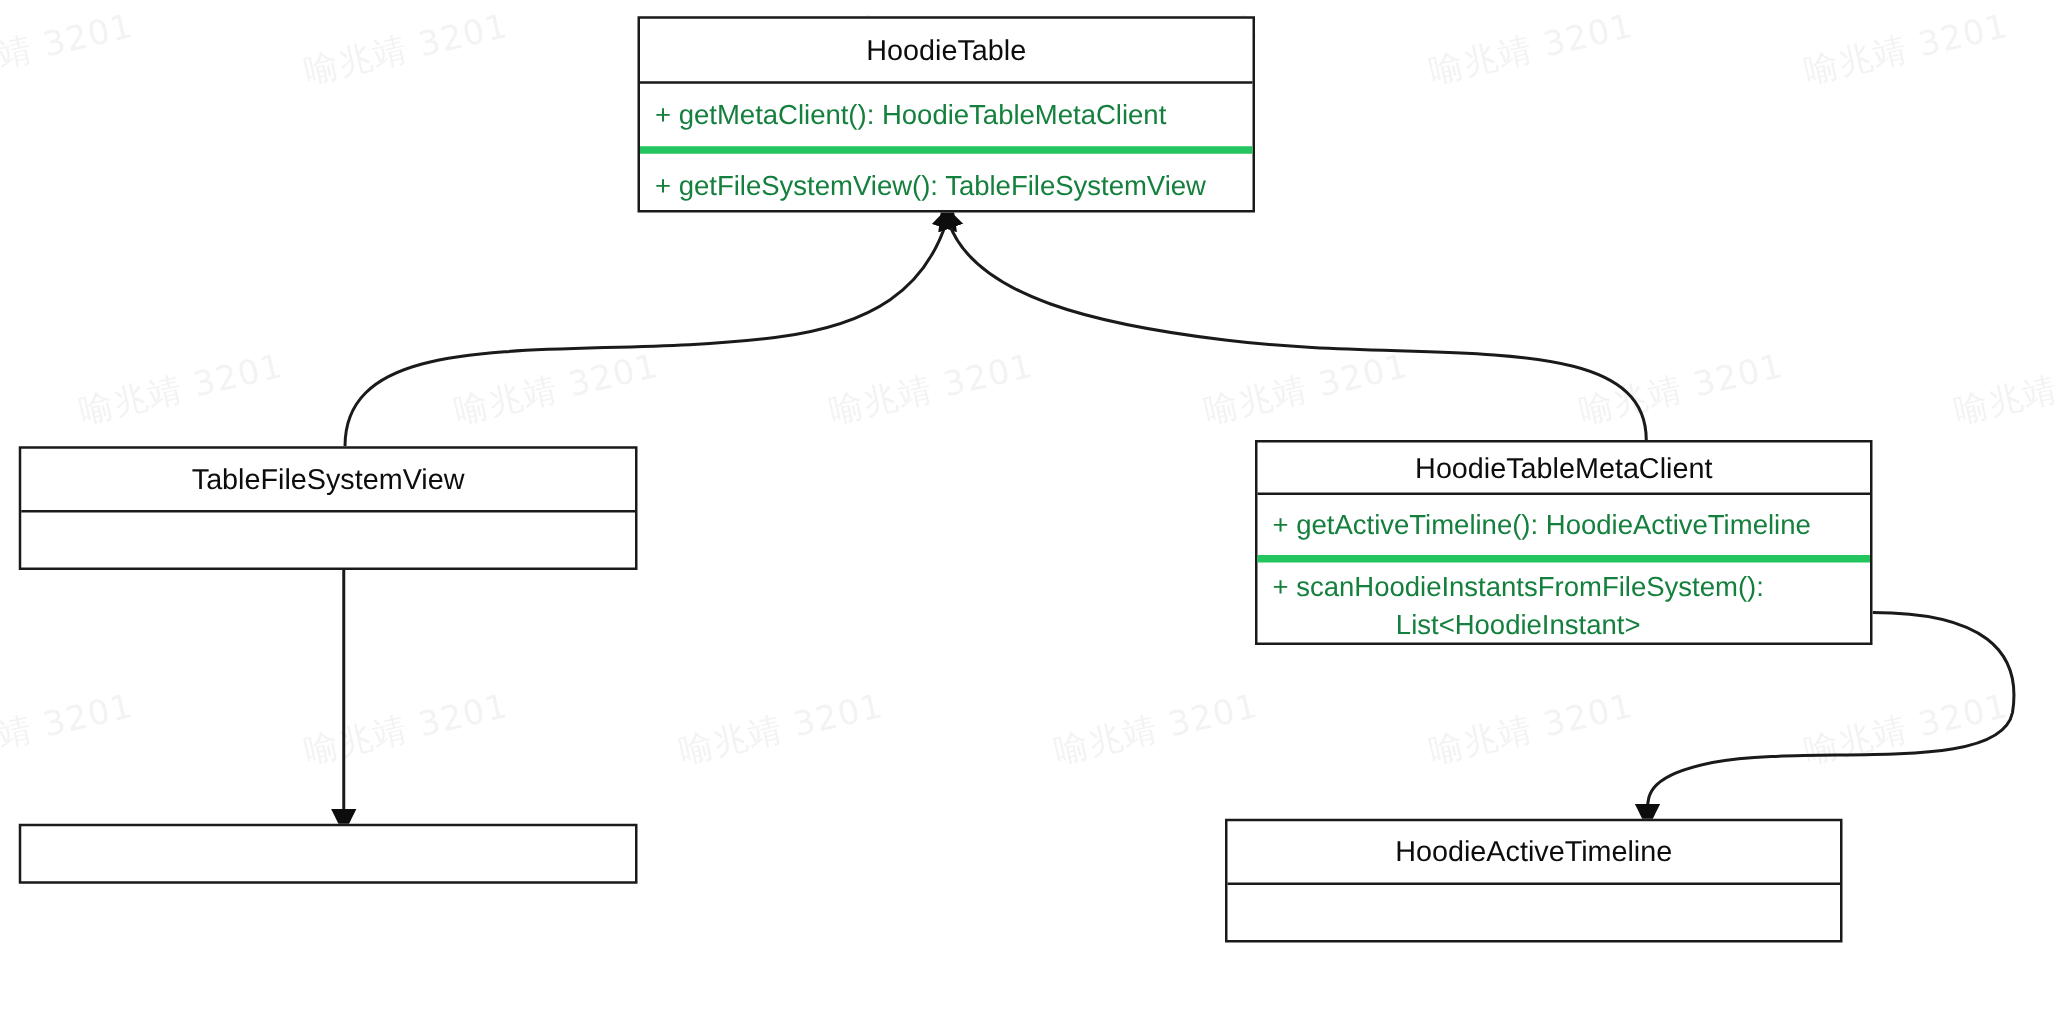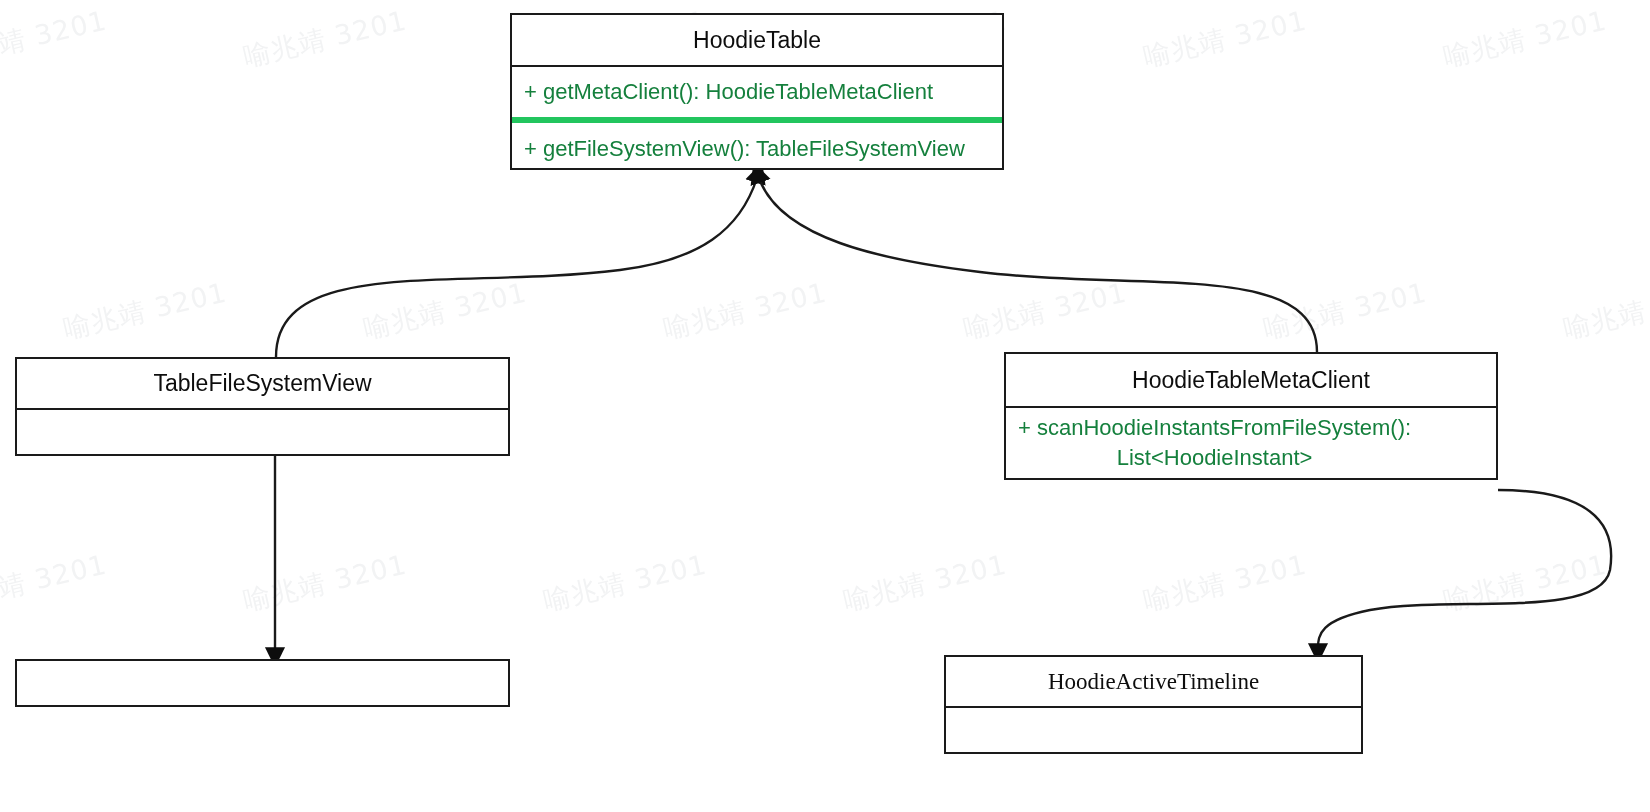--- a/index.html
+++ b/index.html
@@ -136,32 +136,35 @@
           <div class="uml-member" style="height: 51px;">+ getFileSystemView(): TableFileSystemView</div>
         </div>
       </div>
       <div class="uml-class" style="left: 15px; top: 357px; width: 495px;">
         <div class="uml-name" style="height: 51px;">TableFileSystemView</div>
         <div class="uml-compartment" style="height: 44px;">
           <div class="uml-empty" style="height: 44px;"></div>
         </div>
       </div>
       <div class="uml-class" style="left: 1004px; top: 352px; width: 494px;">
-        <div class="uml-name" style="height: 54px;">HoodieTableMetaClient</div>
+        <div class="uml-name" style="height: 42px;">HoodieTableMetaClient</div>
+        <div class="uml-compartment" style="height: 48px;">
+          <div class="uml-member" style="height: 48px;">+ getActiveTimeline(): HoodieActiveTimeline</div>
+        </div>
         <div class="uml-compartment" style="height: 70px;">
           <div class="uml-member" style="height: 70px; text-align: center;">+ scanHoodieInstantsFromFileSystem():
 List&lt;HoodieInstant&gt;</div>
         </div>
       </div>
       <div class="uml-class" style="left: 15px; top: 659px; width: 495px;">
         <div class="uml-compartment" style="height: 44px;">
           <div class="uml-empty" style="height: 44px;"></div>
         </div>
       </div>
-      <div class="uml-class" style="left: 944px; top: 655px; width: 419px; font-family: Liberation Serif, serif;">
+      <div class="uml-class" style="left: 980px; top: 655px; width: 494px;">
         <div class="uml-name" style="height: 51px;">HoodieActiveTimeline</div>
         <div class="uml-compartment" style="height: 44px;">
           <div class="uml-empty" style="height: 44px;"></div>
         </div>
       </div>
     </div>
 
 </div>
 
 </body></html>

